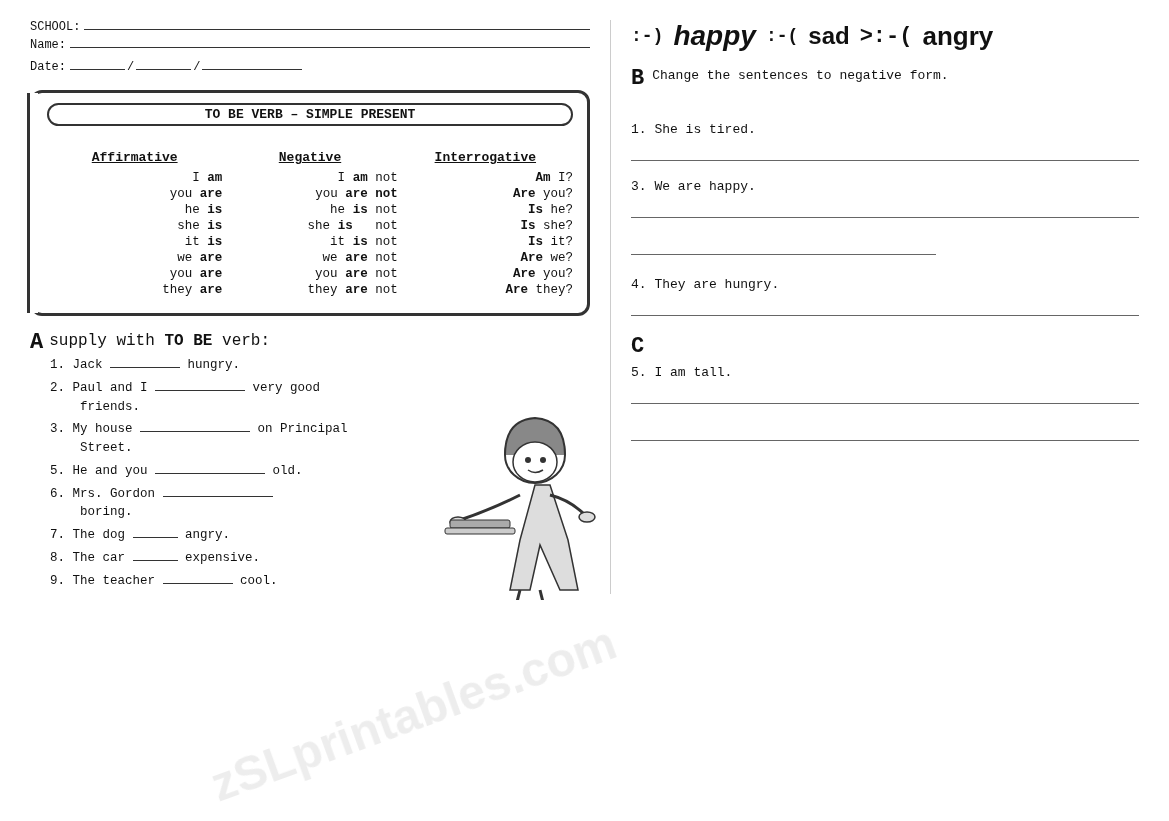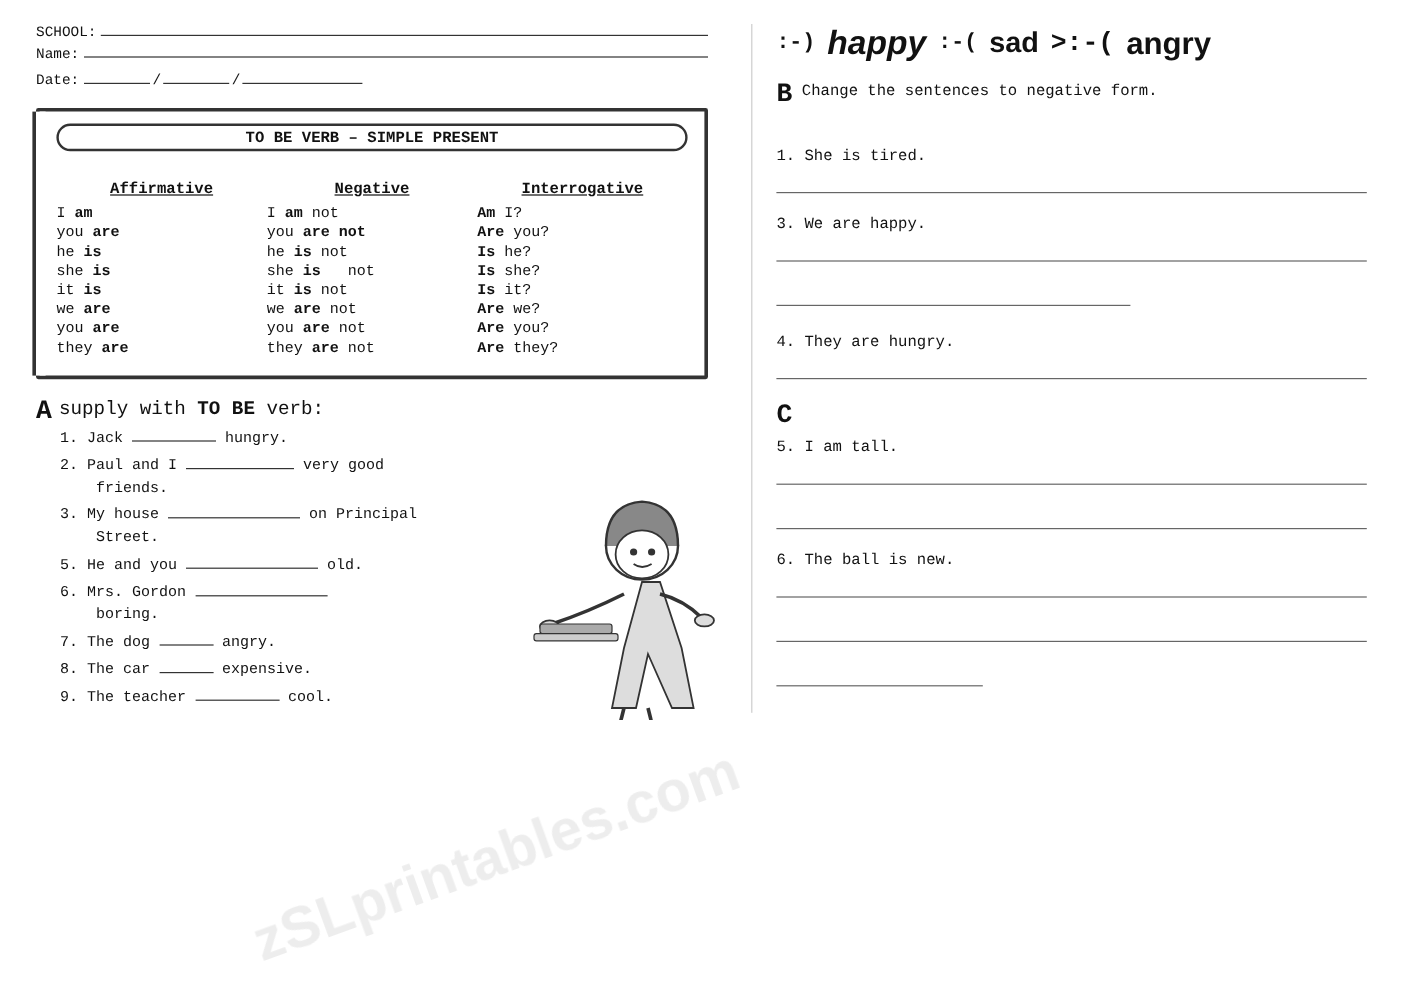--- a/index.html
+++ b/index.html
@@ -8,21 +8,21 @@
       font-family: 'Courier New', Courier, monospace;
       font-size: 13px;
       color: #111;
       width: 1169px;
       min-height: 821px;
       padding: 20px 30px;
     }
 
     .page {
       display: flex;
-      gap: 16px;
+      gap: 0;
       width: 100%;
     }
 
     .left-col {
       width: 580px;
       flex-shrink: 0;
       padding-right: 20px;
     }
 
     .right-col {
@@ -108,20 +108,21 @@
       text-decoration: underline;
       margin-bottom: 6px;
       font-size: 13px;
       text-align: center;
     }
 
     .grammar-row {
       margin-bottom: 2px;
       font-size: 12.5px;
       white-space: nowrap;
+      text-align: right;
     }
 
     .bold { font-weight: bold; }
 
     .section-label-a {
       font-size: 22px;
       font-weight: bold;
       float: left;
       margin-right: 6px;
       line-height: 1;
@@ -255,21 +256,21 @@
       font-family: Arial;
       transform: rotate(-20deg);
       pointer-events: none;
       color: #888;
       z-index: 100;
     }
 
     
     .wavy-box {
       border: 3px solid #333;
-      border-radius: 2px;
+      border-radius: 12px;
       padding: 10px 14px 14px 14px;
       margin: 16px 0;
       position: relative;
       background: repeating-linear-gradient(
         90deg,
         transparent,
         transparent 6px,
         transparent 6px
       );
     }
@@ -457,25 +458,17 @@
         <span class="section-c-label">C</span>
       </div>
 
       <div class="b-exercise">
         <div class="b-exercise-q">5. I am tall.</div>
         <span class="answer-line"></span>
         <br>
         <span class="answer-line"></span>
       </div>
 
-      <div class="b-exercise">
-        <div class="b-exercise-q">6. The ball is new.</div>
-        <span class="answer-line"></span>
-        <br>
-        <span class="answer-line"></span>
-        <br>
-        <span class="answer-line" style="width:35%"></span>
-      </div>
     </div>
   </div>
 </div>
 
 <div class="watermark">zSLprintables.com</div>
 
 </body></html>

